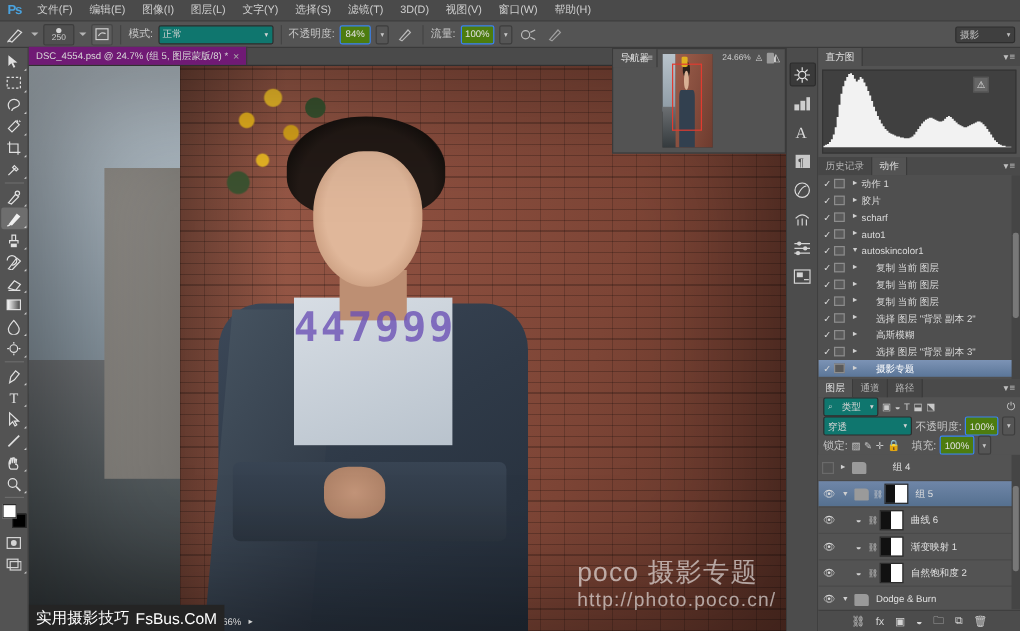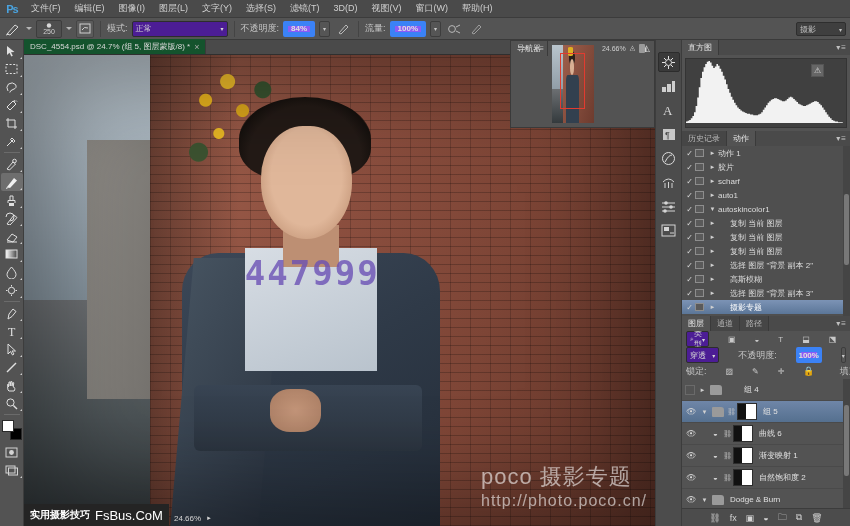--- a/index.html
+++ b/index.html
@@ -37,28 +37,28 @@
   .caret { width:0;height:0;border-left:3px solid transparent;border-right:3px solid transparent;border-top:3px solid #b5b5b5; }
   .brush-preview { width: 18px; height: 18px; display:flex; align-items:center; justify-content:center; }
   .sizebox {
     width: 26px; height: 18px; background: #4f4f4f; border:1px solid #3d3d3d;
     display:flex; flex-direction:column; align-items:center; justify-content:center;
     font-size: 7px; color: #d0d0d0; border-radius: 2px;
   }
   .sq-btn { width:18px;height:18px;background:#5b5b5b;border:1px solid #454545;border-radius:2px; display:flex;align-items:center;justify-content:center;}
   .lbl { font-size: 9px; color: #c6c6c6; white-space: nowrap; }
   .combo {
-    height: 16px; background: #4c1d95; border: 1px solid #2d2d2d; border-radius: 2px;
+    height: 16px; background: #0f766e; border: 1px solid #2d2d2d; border-radius: 2px;
     display:flex; align-items:center; justify-content: space-between; padding: 0 3px;
     font-size: 8px; color: #d5d5d5;
   }
   .numfield {
-    height: 16px; background: #8b5cf6; border: 5px solid #3b82f6; border-radius: 2px;
+    height: 16px; background: #4d7c0f; border: 1px solid #3b82f6; border-radius: 2px;
     display:flex; align-items:center; justify-content:center; padding: 0 3px;
-    font-size: 8px; color: #e0e0e0; min-width: 26px; font-weight: bold;
+    font-size: 8px; color: #e0e0e0; min-width: 26px;
   }
   .stepper { width: 11px; height: 16px; background:#555; border:1px solid #3d3d3d; display:flex;align-items:center;justify-content:center;border-radius:2px;}
   .sep { width: 1px; height: 16px; background: #444; margin: 0 2px; }
 
   
   .mainrow { flex: 1; display: flex; min-height: 0; }
 
   
   .toolbar {
     width: 24px; background: #535353; border-right: 1px solid #3d3d3d;
@@ -74,21 +74,21 @@
     border-left:2.5px solid transparent;border-bottom:2.5px solid #cfcfcf;border-top:2.5px solid transparent;}
   .tool-div { width: 16px; height: 1px; background: #6b6b6b; margin: 2px 0; }
   .swatches { width: 20px; height: 20px; position: relative; margin: 3px 0; }
   .sw-fg { position:absolute; left:0; top:0; width: 12px; height: 12px; background:#fff; border:1px solid #2a2a2a; }
   .sw-bg { position:absolute; right:0; bottom:0; width: 12px; height: 12px; background:#000; border:1px solid #2a2a2a; }
 
   
   .canvasarea { flex: 1; display:flex; flex-direction: column; min-width: 0; background:#3e3e3e; position:relative; }
   .tabstrip { height: 15px; background: #4a4a4a; display:flex; align-items:flex-end; border-bottom:1px solid #2f2f2f; flex:none;}
   .doctab {
-    height: 15px; background: #14532d; border-right:1px solid #3a3a3a;
+    height: 15px; background: #701a75; border-right:1px solid #3a3a3a;
     display:flex; align-items:center; gap:4px; padding: 0 6px; font-size:8px; color:#d8d8d8; white-space: nowrap;
   }
   .tab-x { font-size: 9px; color:#aaa; }
   .stage { flex:1; position:relative; overflow:hidden; background:#3c3c3c; }
 
   
   .photo { position:absolute; inset:0; }
   .ph-sky {
     position:absolute; left:0; top:0; width:22%; height:58%;
     background: linear-gradient(#b9c4cc, #97a4ae 60%, #7d8b95);
@@ -158,21 +158,21 @@
     position:absolute; right: 8px; bottom: 16px; text-align:left;
     color: rgba(255,255,255,.58);
   }
   .poco-wm .p1 { font-size: 22px; letter-spacing: 1px; }
   .poco-wm .p2 { font-size: 16px; letter-spacing: 1px; }
   .fsbus-wm {
     position:absolute; left: 0; bottom: 0; height: 22px;
     display:flex; align-items:center; gap:5px; padding: 0 6px;
     background: #242424; color:#fff; z-index: 20;
   }
-  .fsbus-wm .cn { font-size: 10px; font-weight: bold; }
+  .fsbus-wm .cn { font-size: 13px; font-weight: normal; }
   .fsbus-wm .en { font-size: 13px; }
   .statusbar {
     position:absolute; left:0; bottom:0; width: 100%; height: 16px;
     display:flex; align-items:center; gap:6px; padding-left: 150px;
     font-size: 8px; color:#d6d6d6; z-index: 15;
   }
 
   
   .rightdock { width: 195px; background:#535353; border-left:1px solid #3d3d3d; display:flex; flex:none; }
   .icondock { width: 26px; background:#4c4c4c; border-right:1px solid #3c3c3c; display:flex; flex-direction:column; align-items:center; padding-top:12px; gap:4px; }
@@ -209,21 +209,21 @@
   .arow { height: 14px; display:flex; align-items:center; font-size:8px; color:#dcdcdc; padding-left:2px; white-space: nowrap; }
   .arow.sel { background: linear-gradient(#7c93b5,#5b7698); color:#fff; }
   .ck { width:11px; text-align:center; color:#d8d8d8; font-size:8px; }
   .bx { width:9px; height:8px; border:1px solid #8d8d8d; background:#5a5a5a; margin-right:3px; }
   .tw { width:11px; text-align:center; font-size:6px; color:#d0d0d0; }
   .aindent { padding-left: 12px; }
   .scrollbar { position:absolute; right:0; top:0; width:7px; height:100%; background:#454545; }
   .scrollbar .thumb { position:absolute; left:1px; width:5px; background:#787878; border-radius:2px; }
 
   
-  .lbar { height: 16px; display:flex; align-items:center; gap:19px; padding: 0 4px; text-align: right; }
+  .lbar { height: 16px; display:flex; align-items:center; gap:3px; padding: 0 4px; text-align: right; }
   .lrow { height: 22px; display:flex; align-items:center; gap:3px; padding: 0 3px; border-bottom:1px solid #4a4a4a; font-size:8px; color:#e0e0e0; }
   .lrow.sel { background: linear-gradient(#6f86a8,#55708f); }
   .eye { width: 12px; text-align:center; font-size:8px; color:#d8d8d8; }
   .ltw { width: 9px; text-align:center; font-size:6px; color:#d0d0d0; }
   .folder { width:12px; height:10px; background:#9a9a9a; border-radius:1px 3px 1px 1px; }
   .masksm { width: 20px; height: 17px; border:1px solid #2d2d2d; background: linear-gradient(90deg,#111 0 45%, #fff 45% 100%); }
   .link { width: 7px; text-align:center; font-size:7px; color:#cfcfcf; }
   .lfoot { height: 18px; background:#4c4c4c; border-top:1px solid #3c3c3c; display:flex; align-items:center; justify-content:center; gap:9px; color:#d4d4d4; font-size:9px;}
   .layers-list { flex:1; overflow:hidden; position:relative; background:#535353; }
 </style>

